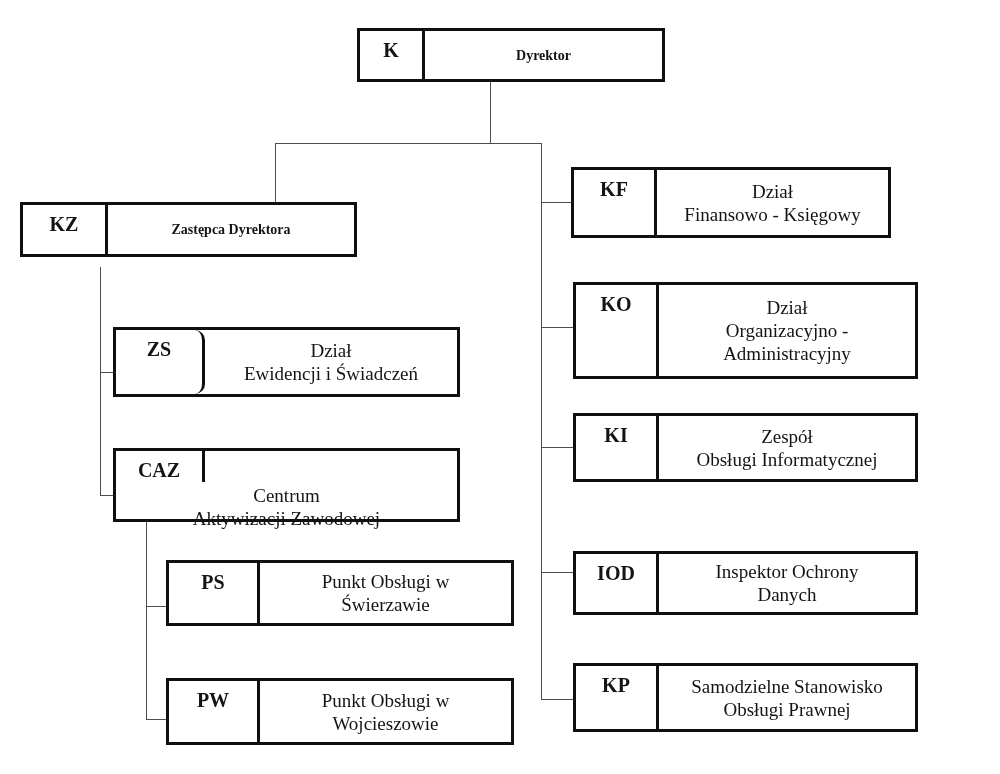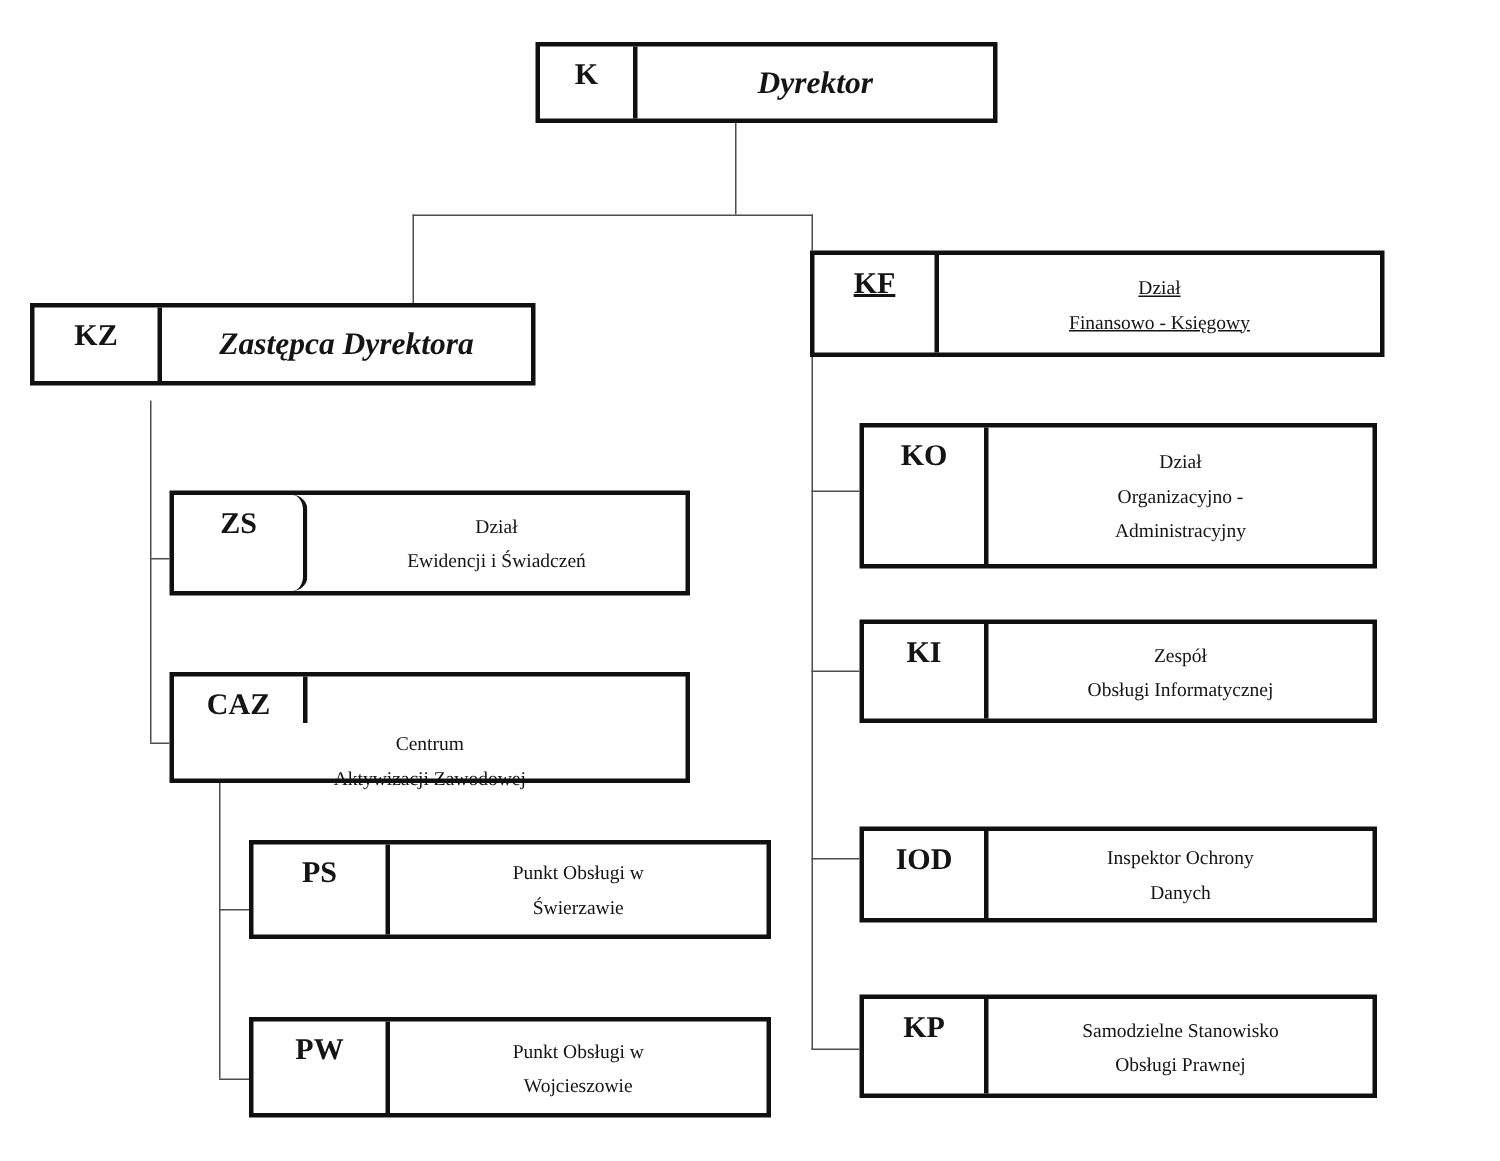--- a/index.html
+++ b/index.html
@@ -47,41 +47,41 @@
     font-size: 20px;
     text-align: center;
     padding-top: 8px;
   }
   .label {
     flex: 1 1 auto;
     display: flex;
     align-items: center;
     justify-content: center;
     text-align: center;
-    font-size: 13px;
+    font-size: 19px;
     line-height: 23px;
     white-space: pre-line;
     padding: 2px 6px;
     box-sizing: border-box;
   }
-  .label.bold { font-weight: 700; font-size: 21px; font-style: italic; }
+  .label.bold { font-weight: 700; font-size: 14px; }
 
   .n-k   { left: 357px; top: 28px;  width: 308px; height: 54px; }
   .n-k   .code { width: 65px; }
   .n-kz  { left: 20px;  top: 202px; width: 337px; height: 55px; }
   .n-kz  .code { width: 85px; }
   .n-zs  { left: 113px; top: 327px; width: 347px; height: 70px; }
   .n-zs  .code { width: 89px; border-radius: 10px; }
   .n-caz { left: 113px; top: 448px; width: 347px; height: 74px; flex-direction: column; }
   .n-caz .code { width: 89px; }
   .n-ps  { left: 166px; top: 560px; width: 348px; height: 66px; }
   .n-ps  .code { width: 91px; }
   .n-pw  { left: 166px; top: 678px; width: 348px; height: 67px; }
   .n-pw  .code { width: 91px; }
-  .n-kf  { left: 540px; top: 167px; width: 383px; height: 71px; text-decoration: underline; }
+  .n-kf  { left: 571px; top: 167px; width: 320px; height: 71px; }
   .n-kf  .code { width: 83px; }
   .n-ko  { left: 573px; top: 282px; width: 345px; height: 97px; }
   .n-ko  .code { width: 83px; }
   .n-ki  { left: 573px; top: 413px; width: 345px; height: 69px; }
   .n-ki  .code { width: 83px; }
   .n-iod { left: 573px; top: 539px; width: 345px; height: 64px; margin-top: 12px; }
   .n-iod .code { width: 83px; }
   .n-kp  { left: 573px; top: 663px; width: 345px; height: 69px; }
   .n-kp  .code { width: 83px; }
 </style>

